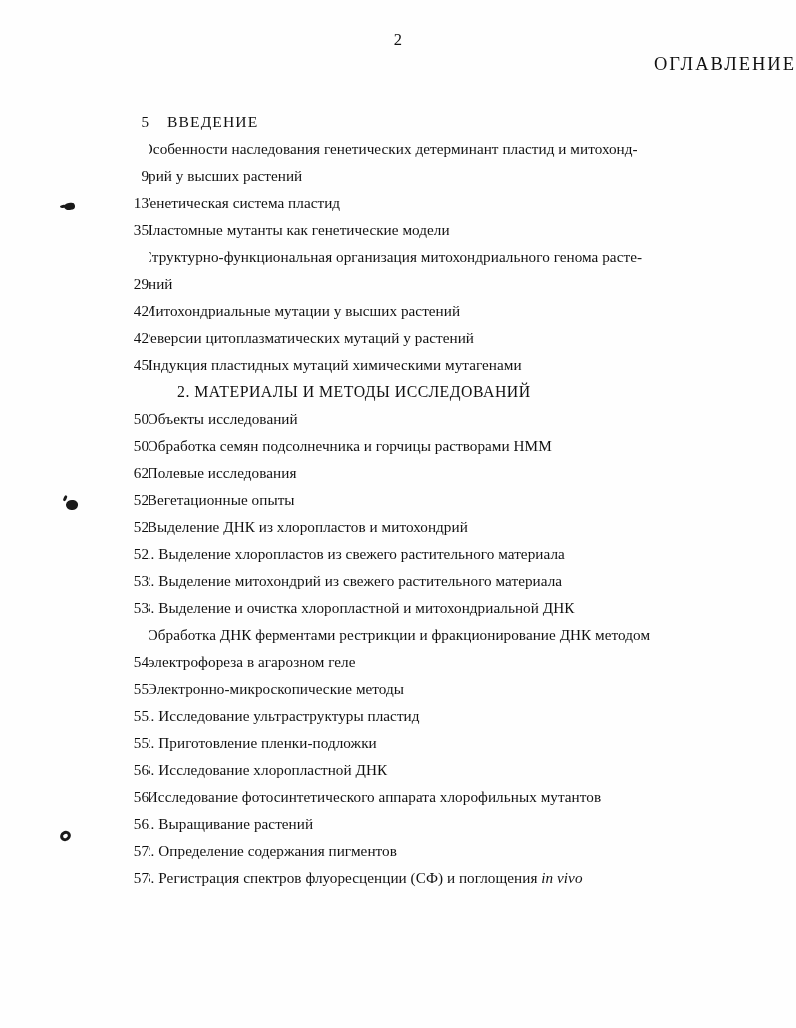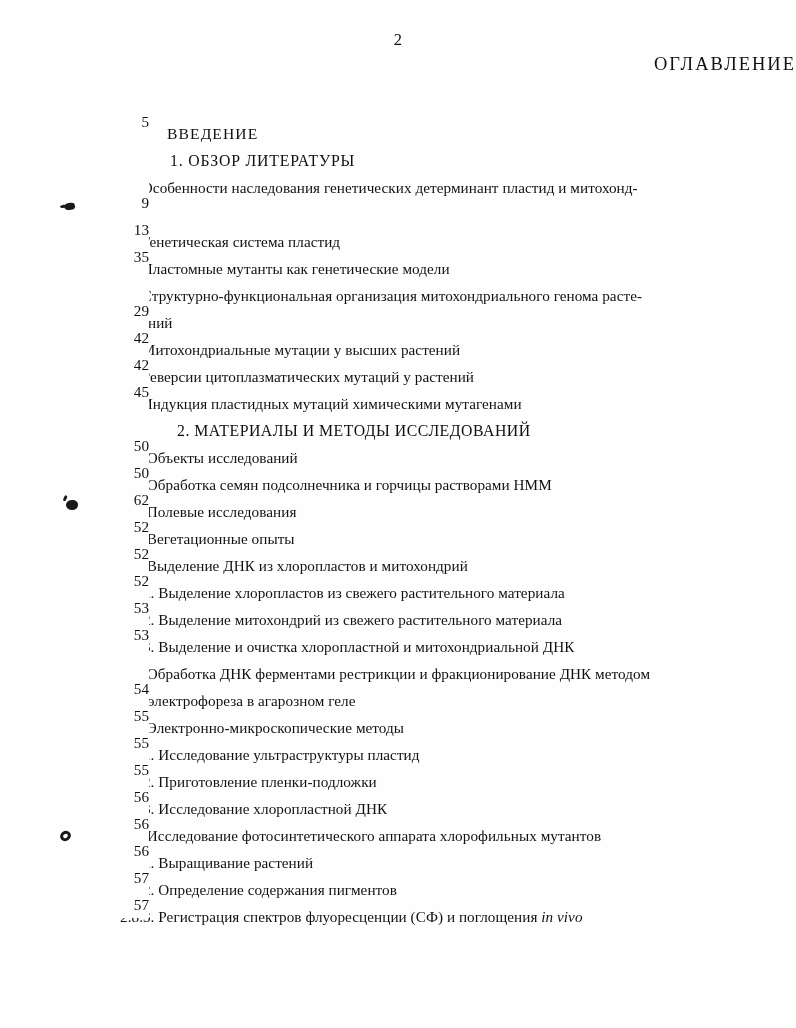--- a/index.html
+++ b/index.html
@@ -54,21 +54,21 @@
   .row {
     position: relative;
     height: 27px;
     line-height: 27px;
     font-size: 15.2px;
     white-space: nowrap;
   }
   .row .label {
     position: absolute;
     left: 0;
-    top: 12px;
+    top: 0;
     letter-spacing: 0.05px;
   }
   .row .page {
     position: absolute;
     right: 0;
     top: 0;
     width: 34px;
     text-align: right;
     font-size: 15.2px;
   }
@@ -133,29 +133,26 @@
 
   <div class="page-number">2</div>
 
   <div class="doc-title">ОГЛАВЛЕНИЕ</div>
 
   <div class="toc" id="toc-list">
       <div class="row intro">
         <span class="label">ВВЕДЕНИЕ</span>
         <span class="page">5</span>
       </div>
-      <div class="row section">
-        <span class="label">1.  ОБЗОР ЛИТЕРАТУРЫ</span>
-        <span class="page"></span>
-      </div>
       <div class="row">
         <span class="label">1.1. Особенности наследования генетических детерминант пластид и митохонд-</span>
         <span class="page"></span>
       </div>
       <div class="row cont">
+        <span class="label">рий у высших растений</span>
         <span class="page">9</span>
       </div>
       <div class="row">
         <span class="label">1.2. Генетическая система пластид</span>
         <span class="page">13</span>
       </div>
       <div class="row">
         <span class="label">1.3. Пластомные мутанты как генетические модели</span>
         <span class="page">35</span>
       </div>

